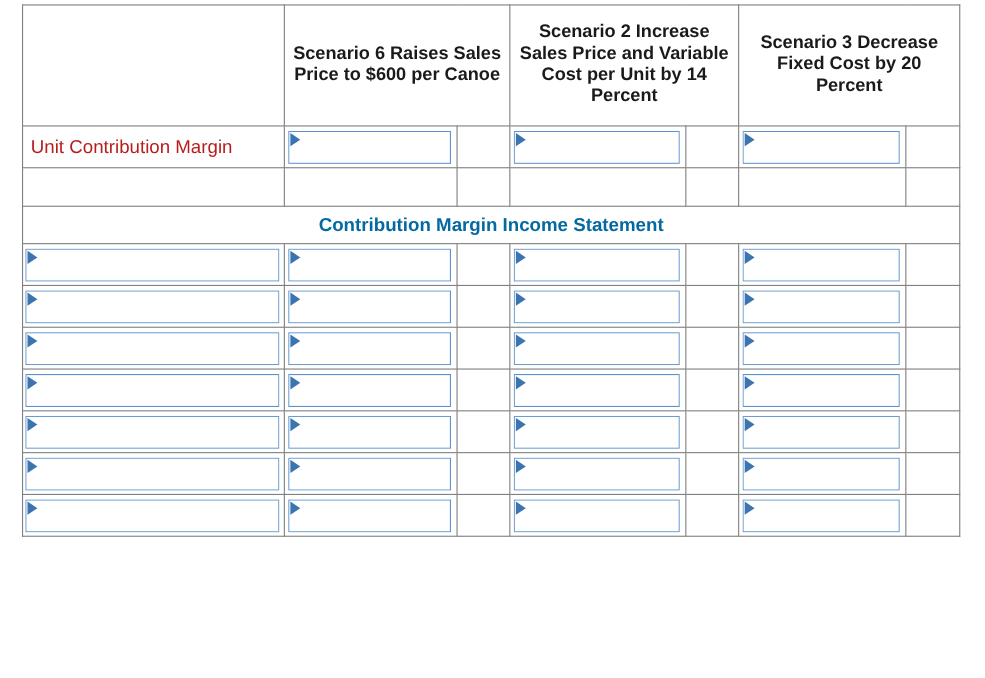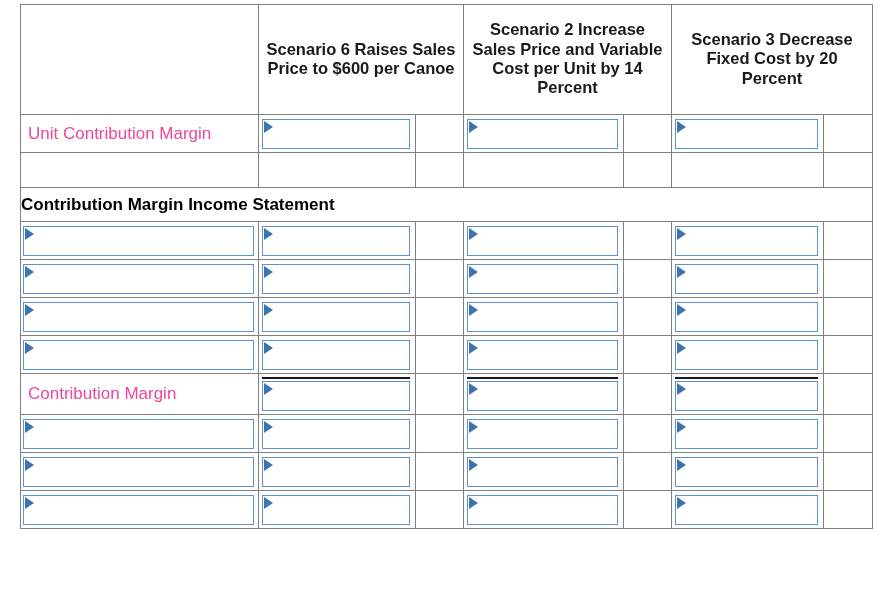--- a/index.html
+++ b/index.html
@@ -43,31 +43,32 @@
     font-size: 16.5px;
     line-height: 1.18;
     text-align: center;
     padding: 5px 6px 6px 6px !important;
     height: 110px;
   }
   .hdr-corner { background: #73ABE5; }
 
   .banner {
     background: #73ABE5;
-    color: #000000;
+    color: #0369a1;
     font-weight: bold;
     font-size: 17px;
+    text-align: center;
     height: 34px;
     padding: 0 !important;
   }
 
   
   .rowlabel {
     font-size: 17px;
-    color: #ec4899;
+    color: #b91c1c;
     padding: 4px 0 4px 7px !important;
     white-space: nowrap;
   }
 
   .r-data { height: 38px; }
   .r-spacer { height: 35px; }
 
   
   .cellpad { padding: 3px 5px 3px 3px !important; }
   .cellpad-left { padding: 3px 4px 3px 2px !important; }
@@ -251,41 +252,20 @@
         </td>
         <td class="blank"></td>
         <td class="cellpad">
           <div class="">
             <div class="ddbox"></div>
           </div>
         </td>
         <td class="blank"></td>
       </tr>
       <tr class="r-data">
-        <td class="rowlabel">Contribution Margin</td>
-        <td class="cellpad">
-          <div class="rule-top">
-            <div class="ddbox"></div>
-          </div>
-        </td>
-        <td class="blank"></td>
-        <td class="cellpad">
-          <div class="rule-top">
-            <div class="ddbox"></div>
-          </div>
-        </td>
-        <td class="blank"></td>
-        <td class="cellpad">
-          <div class="rule-top">
-            <div class="ddbox"></div>
-          </div>
-        </td>
-        <td class="blank"></td>
-      </tr>
-      <tr class="r-data">
         <td class="cellpad-left">
           <div class="">
             <div class="ddbox"></div>
           </div>
         </td>
         <td class="cellpad">
           <div class="">
             <div class="ddbox"></div>
           </div>
         </td>

